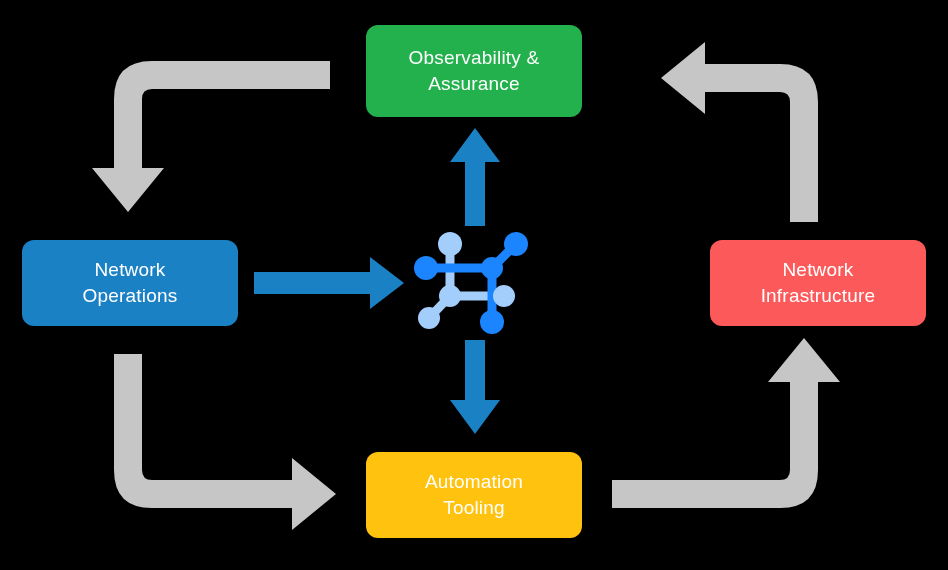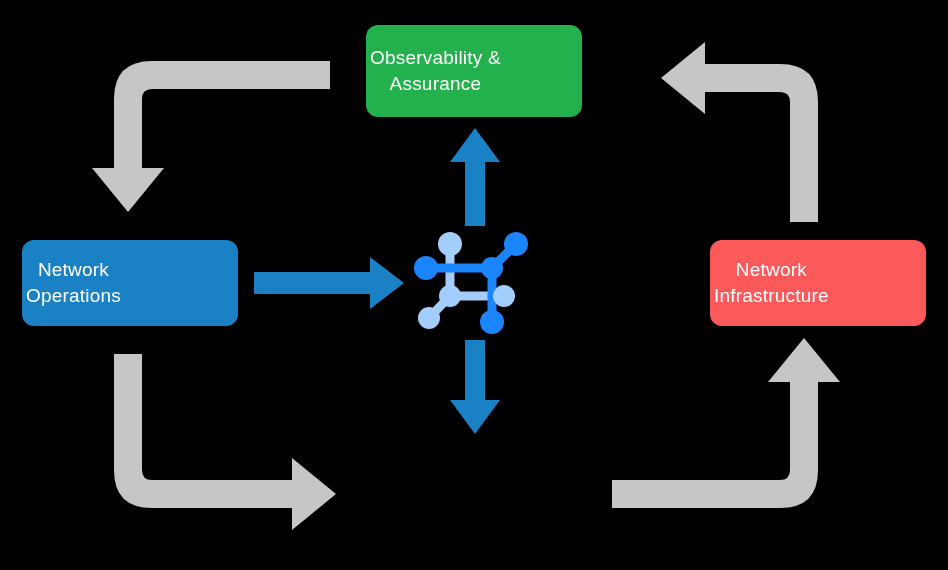--- a/index.html
+++ b/index.html
@@ -20,20 +20,21 @@
     left: 0;
     top: 0;
     width: 948px;
     height: 570px;
   }
   .node-box {
     position: absolute;
     border-radius: 12px;
     display: flex;
     align-items: center;
+    justify-content: center;
     text-align: center;
     color: #ffffff;
     font-size: 19px;
     line-height: 1.35;
     letter-spacing: 0.2px;
     box-sizing: border-box;
     padding: 6px 4px;
     z-index: 5;
   }
   .node-label {
@@ -129,14 +130,18 @@
   <div class="node-box" id="box-operations">
     <span class="node-label">Network
 Operations</span>
   </div>
 
   <div class="node-box" id="box-infrastructure">
     <span class="node-label">Network
 Infrastructure</span>
   </div>
 
+  <div class="node-box" id="box-automation">
+    <span class="node-label">Automation
+Tooling</span>
+  </div>
 
 </div>
 
 </body></html>

